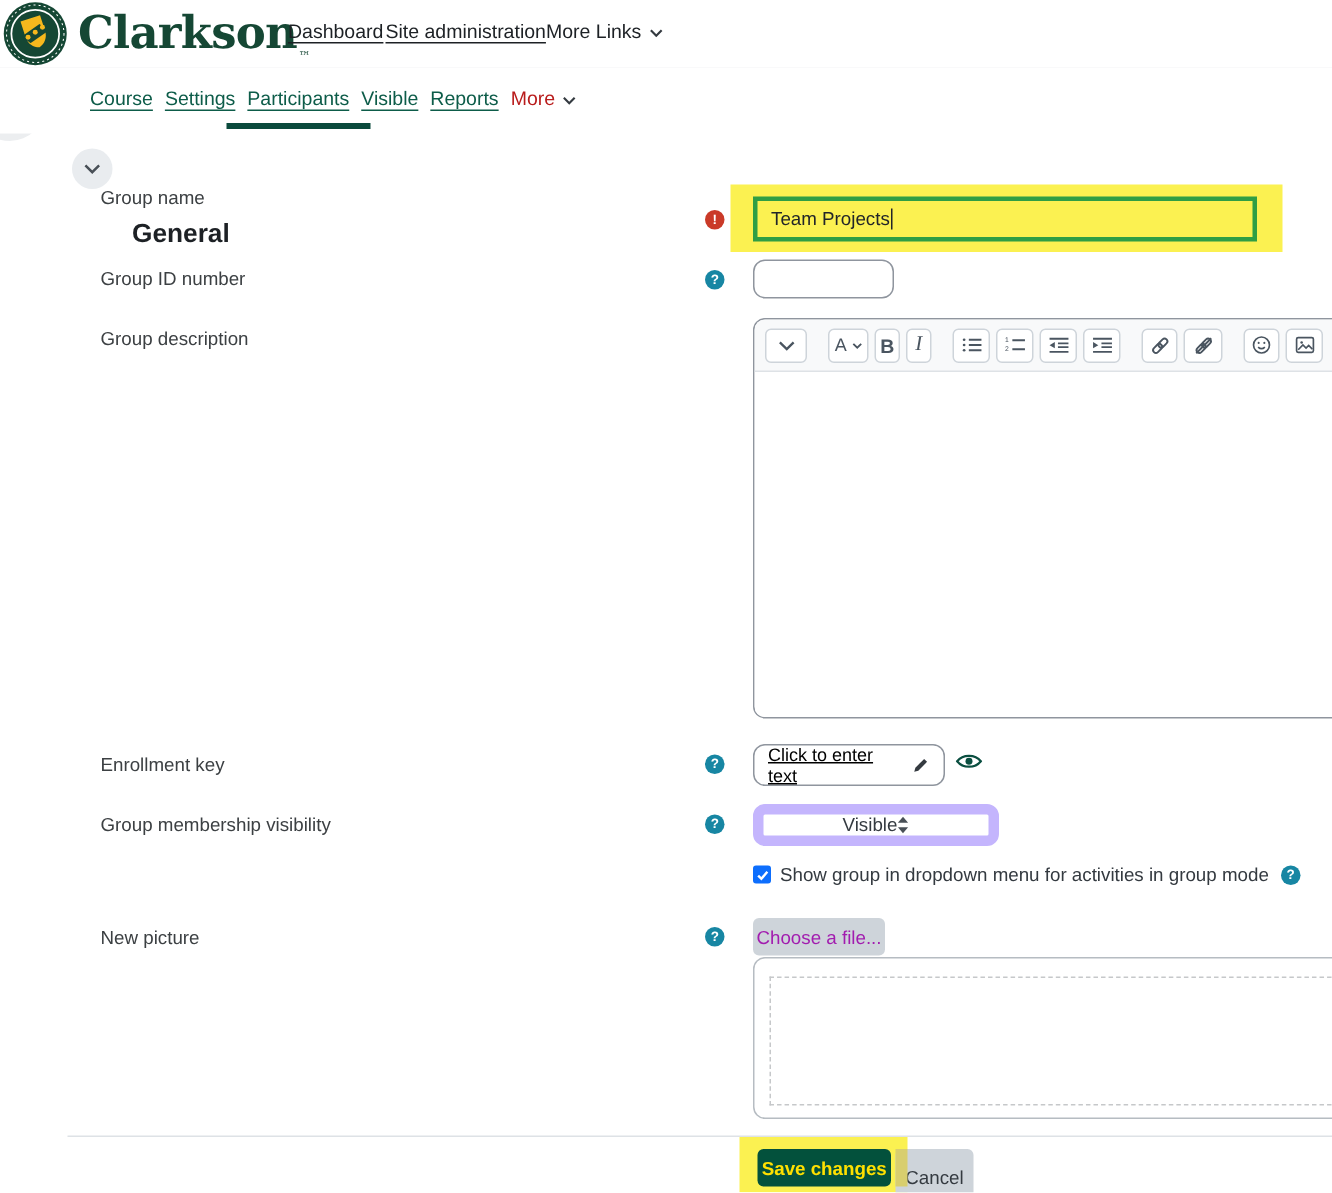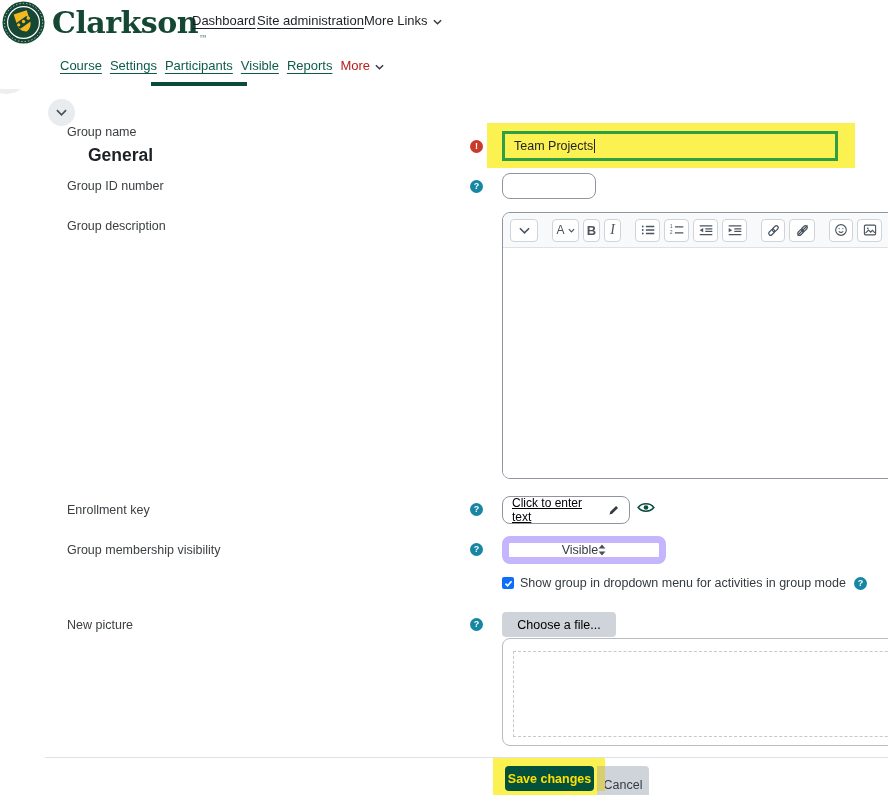--- a/index.html
+++ b/index.html
@@ -73,22 +73,22 @@
     box-sizing:border-box;display:flex;align-items:center;justify-content:center;
     padding:0 11px;font-size:12.5px;color:#343a40;cursor:pointer;background:#fff;}
 
   
   .cbrow{left:502px;top:576px;display:flex;align-items:center;}
   .checkbox{width:12px;height:12px;border-radius:2px;background:#0d6efd;display:inline-flex;
     align-items:center;justify-content:center;cursor:pointer;flex:none;}
   .cblabel{font-size:12.5px;color:#343a40;margin-left:6px;margin-right:8px;}
 
   
-  .choose-file{left:502px;top:612px;width:114px;height:25px;background:#ced4da;border-radius:4px;
-    display:flex;align-items:center;justify-content:center;font-size:12.5px;color:#000000;cursor:pointer;}
+  .choose-file{left:502px;top:612px;width:88px;height:25px;background:#ced4da;border-radius:4px;
+    display:flex;align-items:center;justify-content:center;font-size:12.5px;color:#a21caf;cursor:pointer;}
   .dropzone{left:502px;top:638px;width:421px;height:108px;border:1px solid #b6bcc2;border-radius:8px;
     box-sizing:border-box;background:#fff;}
   .dropzone-inner{position:absolute;left:10px;top:12px;width:440px;height:86px;
     border:1px dashed #c6c8ca;box-sizing:border-box;}
 
   
   .divider{left:45px;top:757px;width:843px;height:1px;background:#dee2e6;}
   .hl-save{left:493px;top:758px;width:112px;height:37px;background:#fbf151;}
   .save-btn{left:505px;top:766px;width:89px;height:25px;background:#03513c;border-radius:4px;
     display:flex;align-items:center;justify-content:center;font-size:12.5px;font-weight:700;

